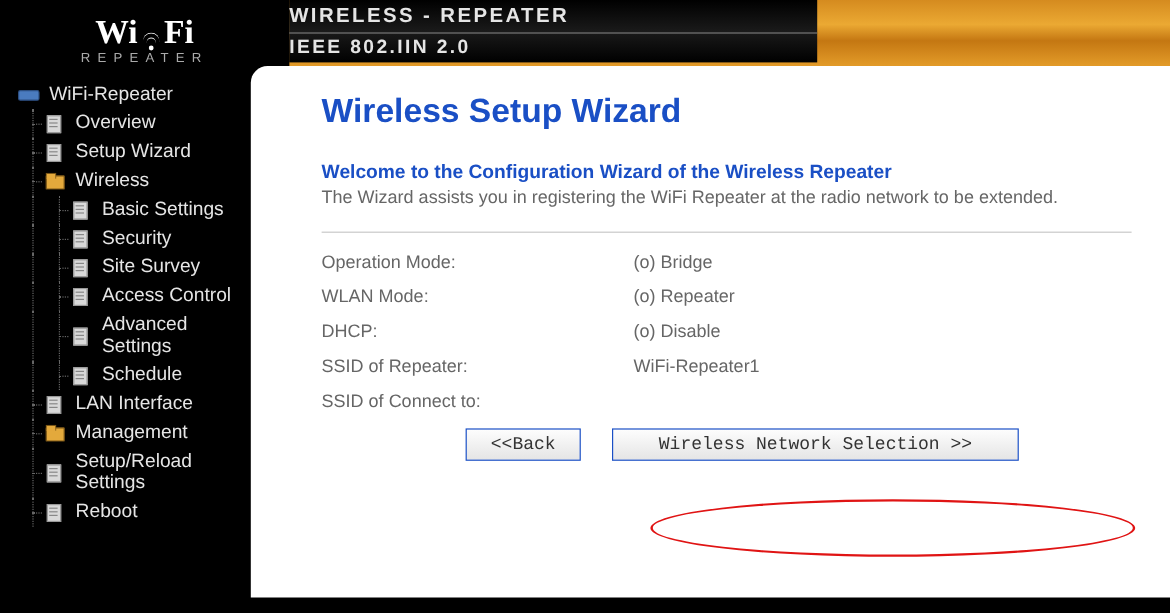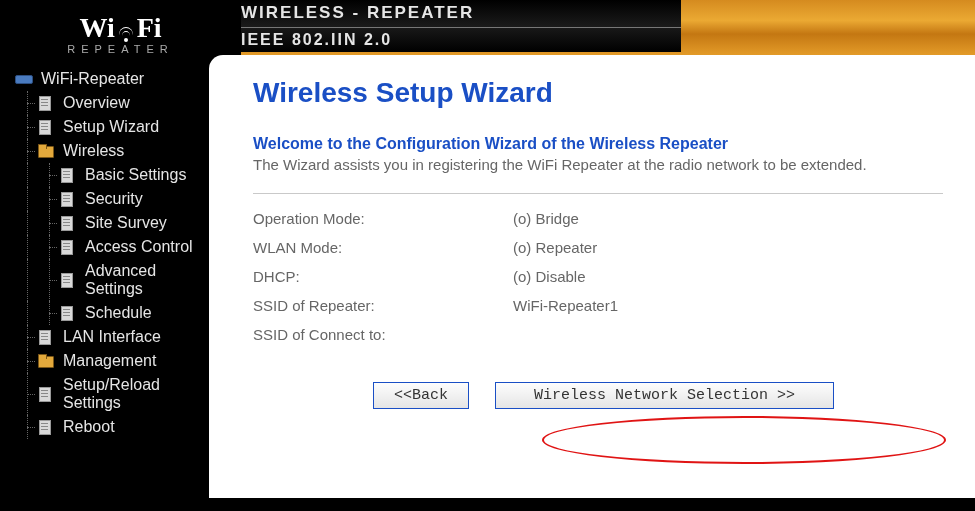--- a/index.html
+++ b/index.html
@@ -64,20 +64,21 @@
   width:209px;
   background:#000;
   padding:12px 8px 8px 15px;
   box-sizing:border-box;
 }
 .content-wrap{
   flex:1;
   background:#fff;
   border-top-left-radius:14px;
   position:relative;
+  padding-left:15px;
 }
 .content-inner{
   padding:22px 32px 22px 44px;
   color:#555;
 }
 
 
 .nav{font-size:16px;color:#e5e5e5;}
 .nav-row{
   display:flex;align-items:center;
@@ -112,21 +113,21 @@
 h1.page-title{
   color:#1a4fc5;font-size:28px;font-weight:bold;margin:0 0 26px 0;
 }
 .welcome{color:#1a4fc5;font-weight:bold;font-size:16px;margin-bottom:2px;}
 .sub{color:#666;font-size:15px;line-height:1.35;margin-bottom:18px;}
 .rule{border:none;border-top:1px solid #c9c9c9;margin:6px 0 16px 0;}
 .kv{display:flex;margin:12px 0;color:#666;font-size:15px;}
 .kv .k{width:260px;}
 .kv .v{}
 
-.btn-row{margin-top:39px;margin-left:120px;display:flex;gap:26px;align-items:flex-start;}
+.btn-row{margin-top:14px;margin-left:120px;display:flex;gap:26px;align-items:flex-start;}
 .btn{
   font-family:"Courier New",monospace;
   font-size:15px;
   color:#333;
   background:linear-gradient(to bottom,#fdfdfd,#e5e5e5);
   border:1px solid #1a4fc5;
   padding:4px 20px;
   cursor:pointer;
 }
 .btn.wide{padding:4px 38px;}

